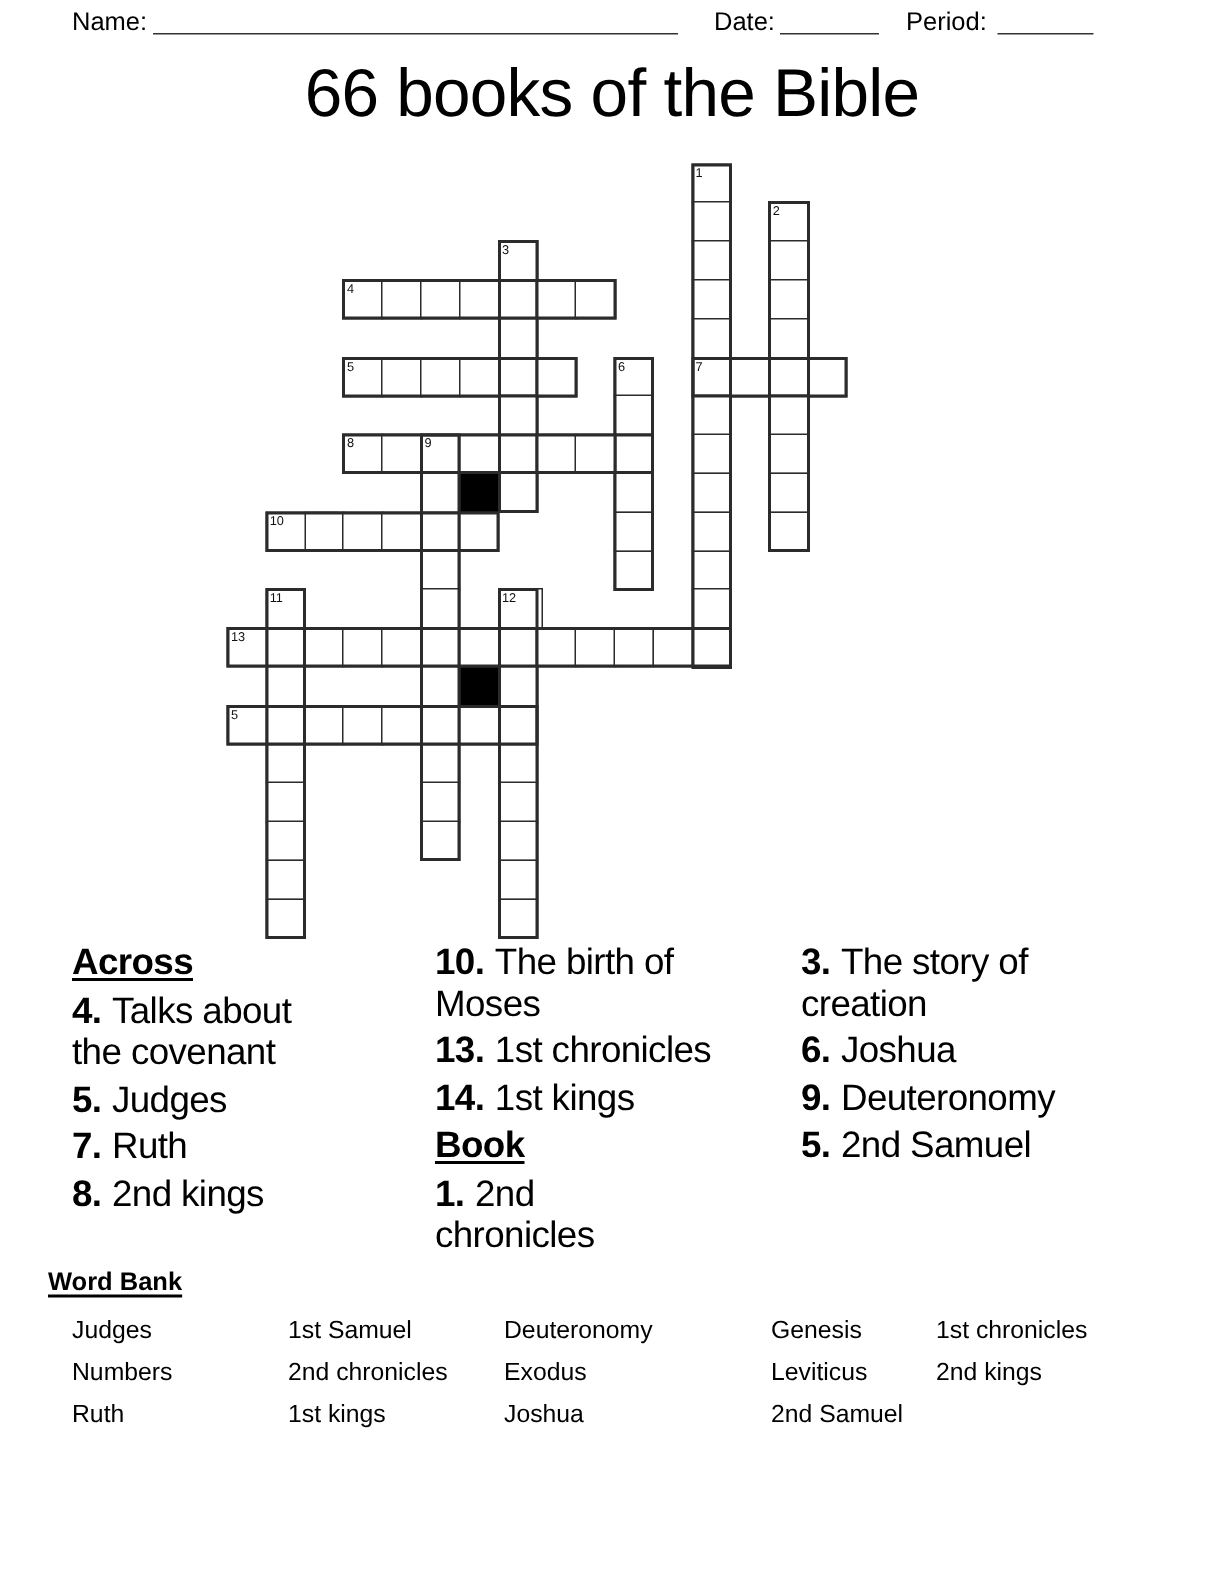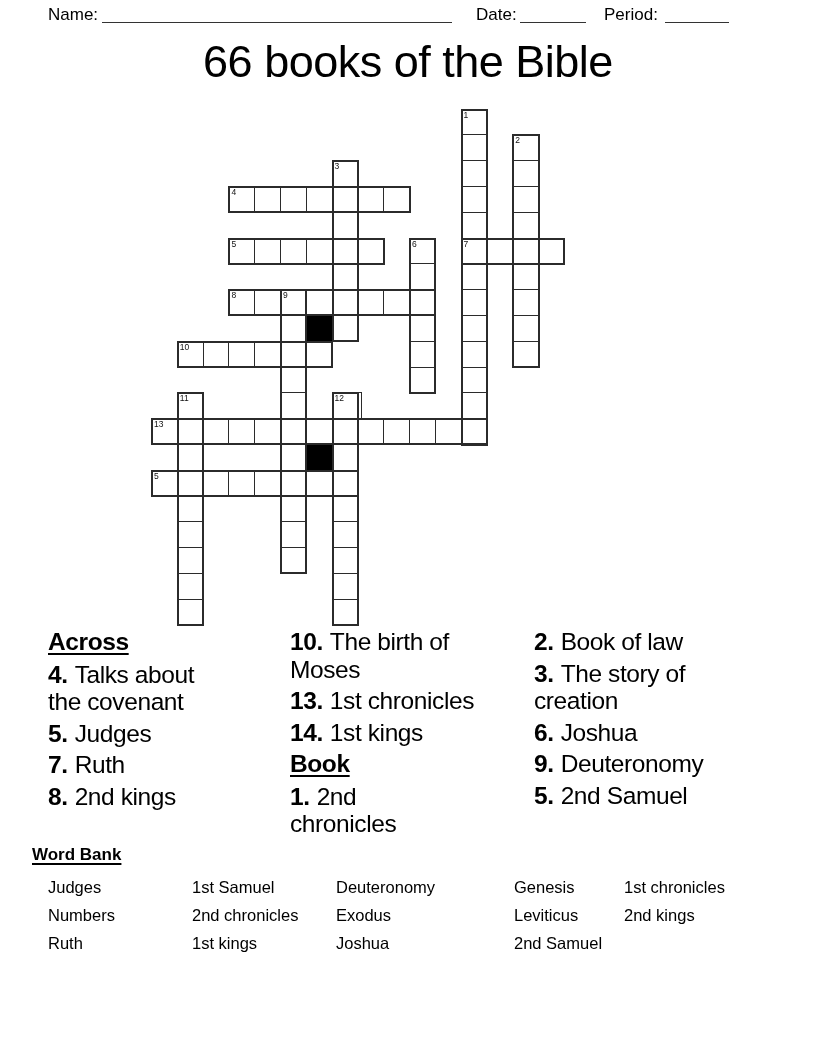--- a/index.html
+++ b/index.html
@@ -202,21 +202,20 @@
       <div class="clue"><span class="num">8.</span><span>2nd kings</span></div>
     </div>
   <div class="clue-col" id="cluecol-1" style="left:290px; width:240px">
       <div class="clue"><span class="num">10.</span><span>The birth of<br>Moses</span></div>
       <div class="clue"><span class="num">13.</span><span>1st chronicles</span></div>
       <div class="clue"><span class="num">14.</span><span>1st kings</span></div>
       <div class="clue-heading">Book</div>
       <div class="clue"><span class="num">1.</span><span>2nd<br>chronicles</span></div>
     </div>
   <div class="clue-col" id="cluecol-2" style="left:534px; width:270px">
-      <div class="clue"><span class="num">2.</span><span>Book of law</span></div>
       <div class="clue"><span class="num">3.</span><span>The story of<br>creation</span></div>
       <div class="clue"><span class="num">6.</span><span>Joshua</span></div>
       <div class="clue"><span class="num">9.</span><span>Deuteronomy</span></div>
       <div class="clue"><span class="num">5.</span><span>2nd Samuel</span></div>
     </div>
 
   <div class="wb-heading">Word Bank</div>
   <div id="wordbank">
       <div class="wb-col" style="left: 48px;">
         <div>Judges</div>

